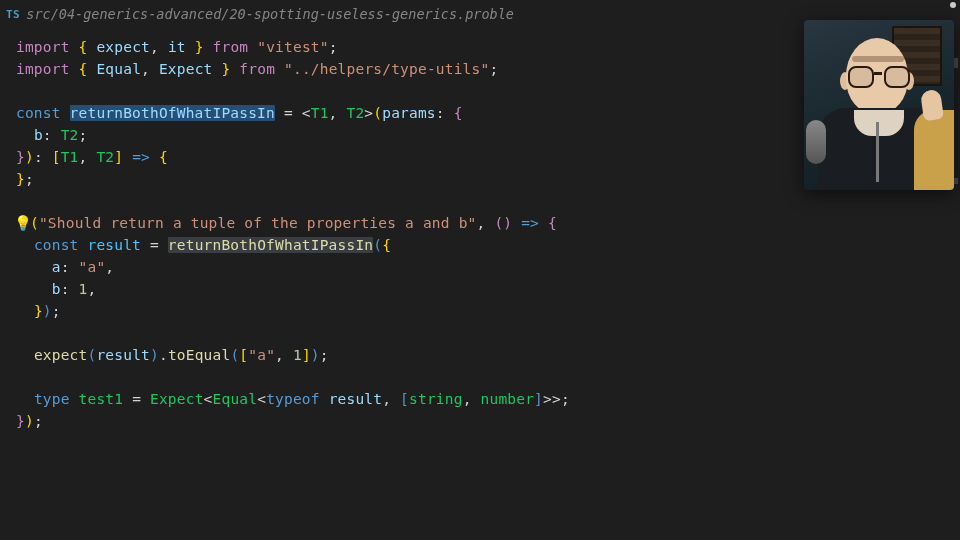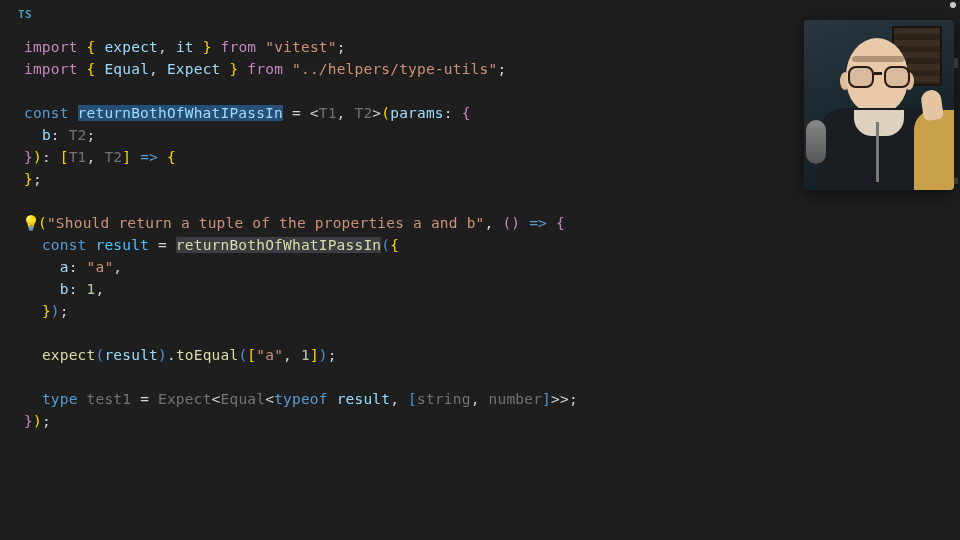--- a/index.html
+++ b/index.html
@@ -11,50 +11,50 @@
     font-size: 14.5px;
     color: #d4d4d4;
     overflow: hidden;
     position: relative;
   }
   .tab-bar {
     height: 28px;
     display: flex;
     align-items: center;
     background: #1e1e1e;
-    padding-left: 12px;
+    padding-left: 0;
   }
   .tab {
     display: flex;
     align-items: center;
     padding: 4px 10px 4px 6px;
     gap: 6px;
     font-size: 14px;
   }
   .tab-icon {
     color: #519aba;
     font-size: 11px;
     font-weight: 700;
     letter-spacing: 0.5px;
   }
   .tab-name { color: #e8e8e8; font-weight:500; }
   .tab-path { color: #858585; font-style: italic; font-size: 13.5px; }
   .editor {
-    padding: 8px 0 0 24px;
+    padding: 8px 0 0 16px;
     line-height: 22px;
     letter-spacing: 0.2px;
   }
   .line { white-space: pre; }
   .kw { color: #c586c0; }        
   .br { color: #ffd602; }        
   .br2 { color: #c586c0; }       
   .br3 { color: #4e94ce; }       
   .id { color: #9cdcfe; }        
   .fn { color: #dcdcaa; }        
-  .ty { color: #737373; }        
+  .ty { color: #22c55e; }        
   .str { color: #ce9178; }       
   .num { color: #b5cea8; }       
   .pn { color: #d4d4d4; }        
   .op { color: #d4d4d4; }
   .sel { background: #264f78; border-radius:1px; }
   .hl { background: #3a3d41; border-radius:1px; }
   .bulb { color:#ffcc00; display:inline-block; width:16px; margin-left:-2px;}
 
   .webcam {
     position: absolute;
@@ -108,20 +108,21 @@
   }
 </style>
 </head>
 <body>
 
 <div class="unsaved-dot"></div>
 
 <div class="tab-bar">
   <div class="tab">
     <span class="tab-icon">TS</span>
+    <span class="tab-path">src/04-generics-advanced/20-spotting-useless-generics.proble</span>
   </div>
 </div>
 
 <div class="editor">
 <div class="line"><span class="kw">import</span> <span class="br">{ </span><span class="id">expect</span><span class="pn">, </span><span class="id">it</span><span class="br"> }</span> <span class="kw">from</span> <span class="str">"vitest"</span><span class="pn">;</span></div>
 <div class="line"><span class="kw">import</span> <span class="br">{ </span><span class="id">Equal</span><span class="pn">, </span><span class="id">Expect</span><span class="br"> }</span> <span class="kw">from</span> <span class="str">"../helpers/type-utils"</span><span class="pn">;</span></div>
 <div class="line"> </div>
 <div class="line"><span class="br3" style="color:#569cd6">const</span> <span class="sel"><span class="id" style="color:#9cdcfe">returnBothOfWhatIPassIn</span></span><span class="op"> = </span><span class="br" style="color:#d4d4d4">&lt;</span><span class="ty">T1</span><span class="pn">, </span><span class="ty">T2</span><span class="pn">&gt;</span><span class="br">(</span><span class="id">params</span><span class="pn">: </span><span class="br2">{</span></div>
 <div class="line">  <span class="id">b</span><span class="pn">: </span><span class="ty">T2</span><span class="pn">;</span></div>
 <div class="line"><span class="br2">}</span><span class="br">)</span><span class="pn">: </span><span class="br">[</span><span class="ty">T1</span><span class="pn">, </span><span class="ty">T2</span><span class="br">]</span><span class="op" style="color:#569cd6"> =&gt; </span><span class="br">{</span></div>

